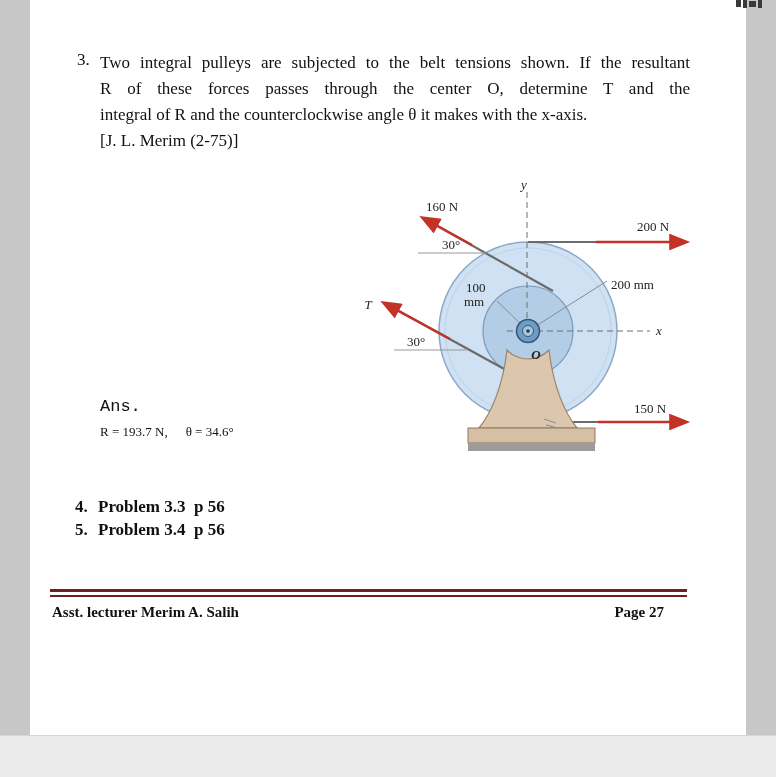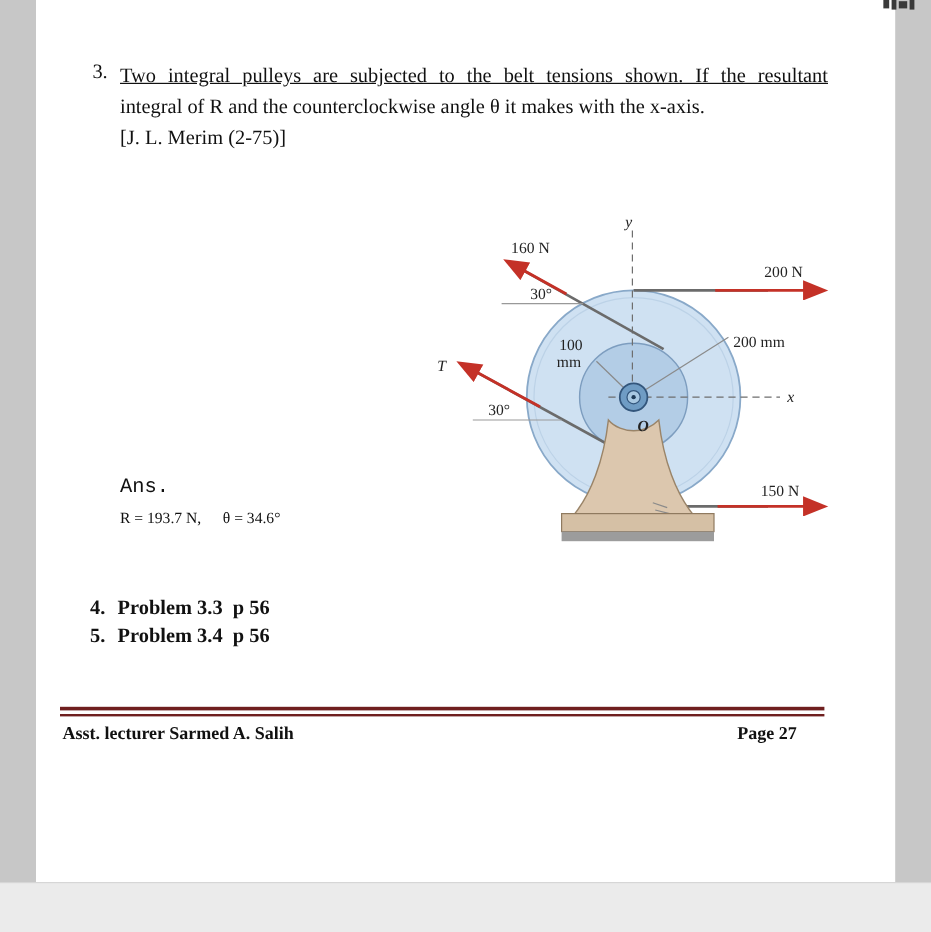--- a/index.html
+++ b/index.html
@@ -10,21 +10,21 @@
 
   
   #frag{position:absolute;left:736px;top:0;width:34px;height:9px;overflow:hidden;}
   #frag i{display:inline-block;background:#3a3a3a;margin-right:2px;vertical-align:top;}
 
   
   #problem{position:absolute;left:77px;top:50px;width:615px;color:#111;}
   #problem .num{position:absolute;left:0;top:0;font-size:17px;}
   #problem .lines{position:absolute;left:23px;top:0;width:590px;}
   .pline{font-size:17px;line-height:26px;white-space:nowrap;}
-  .pline.just{text-align:justify;text-align-last:justify;text-decoration:underline;}
+  .pline.just{text-align:justify;text-align-last:justify;}
 
   
   #ans-label{position:absolute;left:100px;top:397px;font-size:17px;color:#111;font-family:Liberation Mono, monospace;}
   #ans-value{position:absolute;left:100px;top:424px;font-size:13px;color:#111;}
   #ans-value .theta{margin-left:18px;}
 
   
   .list-item{position:absolute;left:75px;font-size:17px;color:#111;}
   #item4{top:497px;font-weight:bold;}
   #item5{top:520px;font-weight:bold;}
@@ -50,20 +50,21 @@
   <div id="sheet"></div>
 
   <div id="frag">
     <i style="width:5px;height:7px;"></i><i style="width:4px;height:8px;"></i><i style="width:7px;height:6px;margin-top:1px;"></i><i style="width:4px;height:8px;"></i>
   </div>
 
   <div id="problem">
     <span class="num">3.</span>
     <div class="lines">
       <div class="pline just">Two integral pulleys are subjected to the belt tensions shown. If the resultant</div>
+      <div class="pline just">R of these forces passes through the center O, determine T and the</div>
       <div class="pline">integral of R and the counterclockwise angle θ it makes with the x-axis.</div>
       <div class="pline">[J. L. Merim (2-75)]</div>
     </div>
   </div>
 
   <svg id="fig" width="350" height="280" viewBox="350 180 350 280" xmlns="http://www.w3.org/2000/svg">
     <defs>
       <marker id="arr" viewBox="0 0 10 8" refX="8" refY="4" markerWidth="9" markerHeight="7" orient="auto">
         <path d="M0 0 L10 4 L0 8 z" fill="#c43127"></path>
       </marker>
@@ -123,17 +124,17 @@
 
   <div id="item4" class="list-item">
     <span class="n">4.</span><span>Problem 3.3&nbsp;&nbsp;p 56</span>
   </div>
   <div id="item5" class="list-item">
     <span class="n">5.</span><span>Problem 3.4&nbsp;&nbsp;p 56</span>
   </div>
 
   <div id="rule-top" class="rule"></div>
   <div id="rule-bottom" class="rule"></div>
-  <div id="footer-author">Asst. lecturer Sarmed A. Salih</div>
+  <div id="footer-author">Asst. lecturer Merim A. Salih</div>
   <div id="footer-page">Page 27</div>
 
   <div id="bottom-strip"></div>
 </div>
 
 </body></html>

